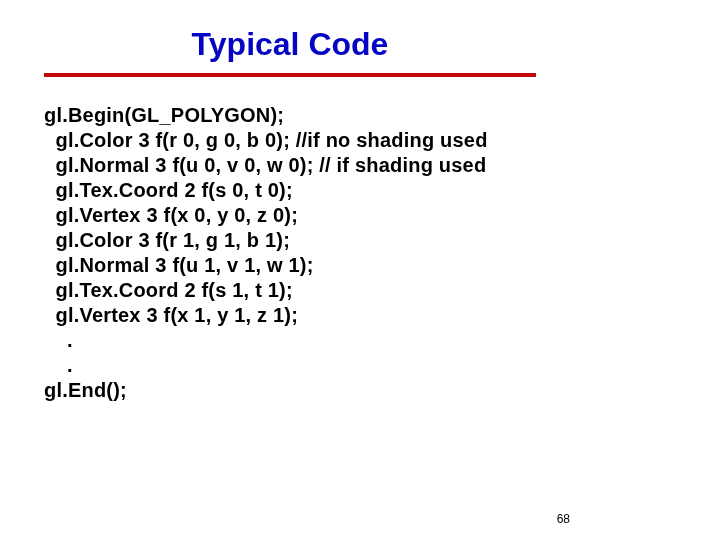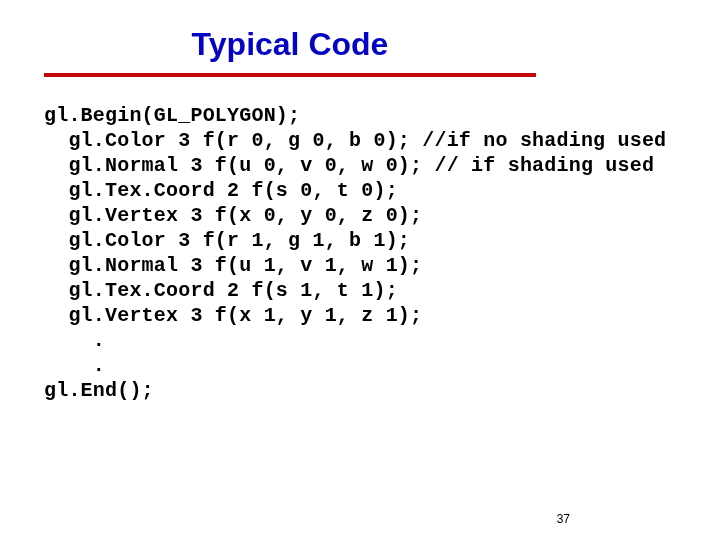--- a/index.html
+++ b/index.html
@@ -24,21 +24,21 @@
     font-size: 32px;
     text-align: center;
     margin: 0 0 6px 0;
   }
   .rule {
     height: 4px;
     background: #c00808;
     margin: 10px 0 26px 0;
   }
   .code {
-    font-family: Liberation Mono, monospace;
+    font-family: Liberation Sans, sans-serif;
     font-size: 20px;
     line-height: 1.25;
     white-space: pre;
     color: #000;
     font-weight: 600;
     letter-spacing: 0.2px;
   }
   .footer-text {
     font-family: Arial, Helvetica, sans-serif;
     font-size: 24px;
@@ -70,15 +70,15 @@
 <span>  gl.Vertex 3 f(x 0, y 0, z 0);</span>
 <span>  gl.Color 3 f(r 1, g 1, b 1);</span>
 <span>  gl.Normal 3 f(u 1, v 1, w 1);</span>
 <span>  gl.Tex.Coord 2 f(s 1, t 1);</span>
 <span>  gl.Vertex 3 f(x 1, y 1, z 1);</span>
 <span>    .</span>
 <span>    .</span>
 <span>gl.End();</span></div>
 
 
-  <div class="pagenum">37</div>
+  <div class="pagenum">68</div>
 
 </div>
 
 </body></html>

